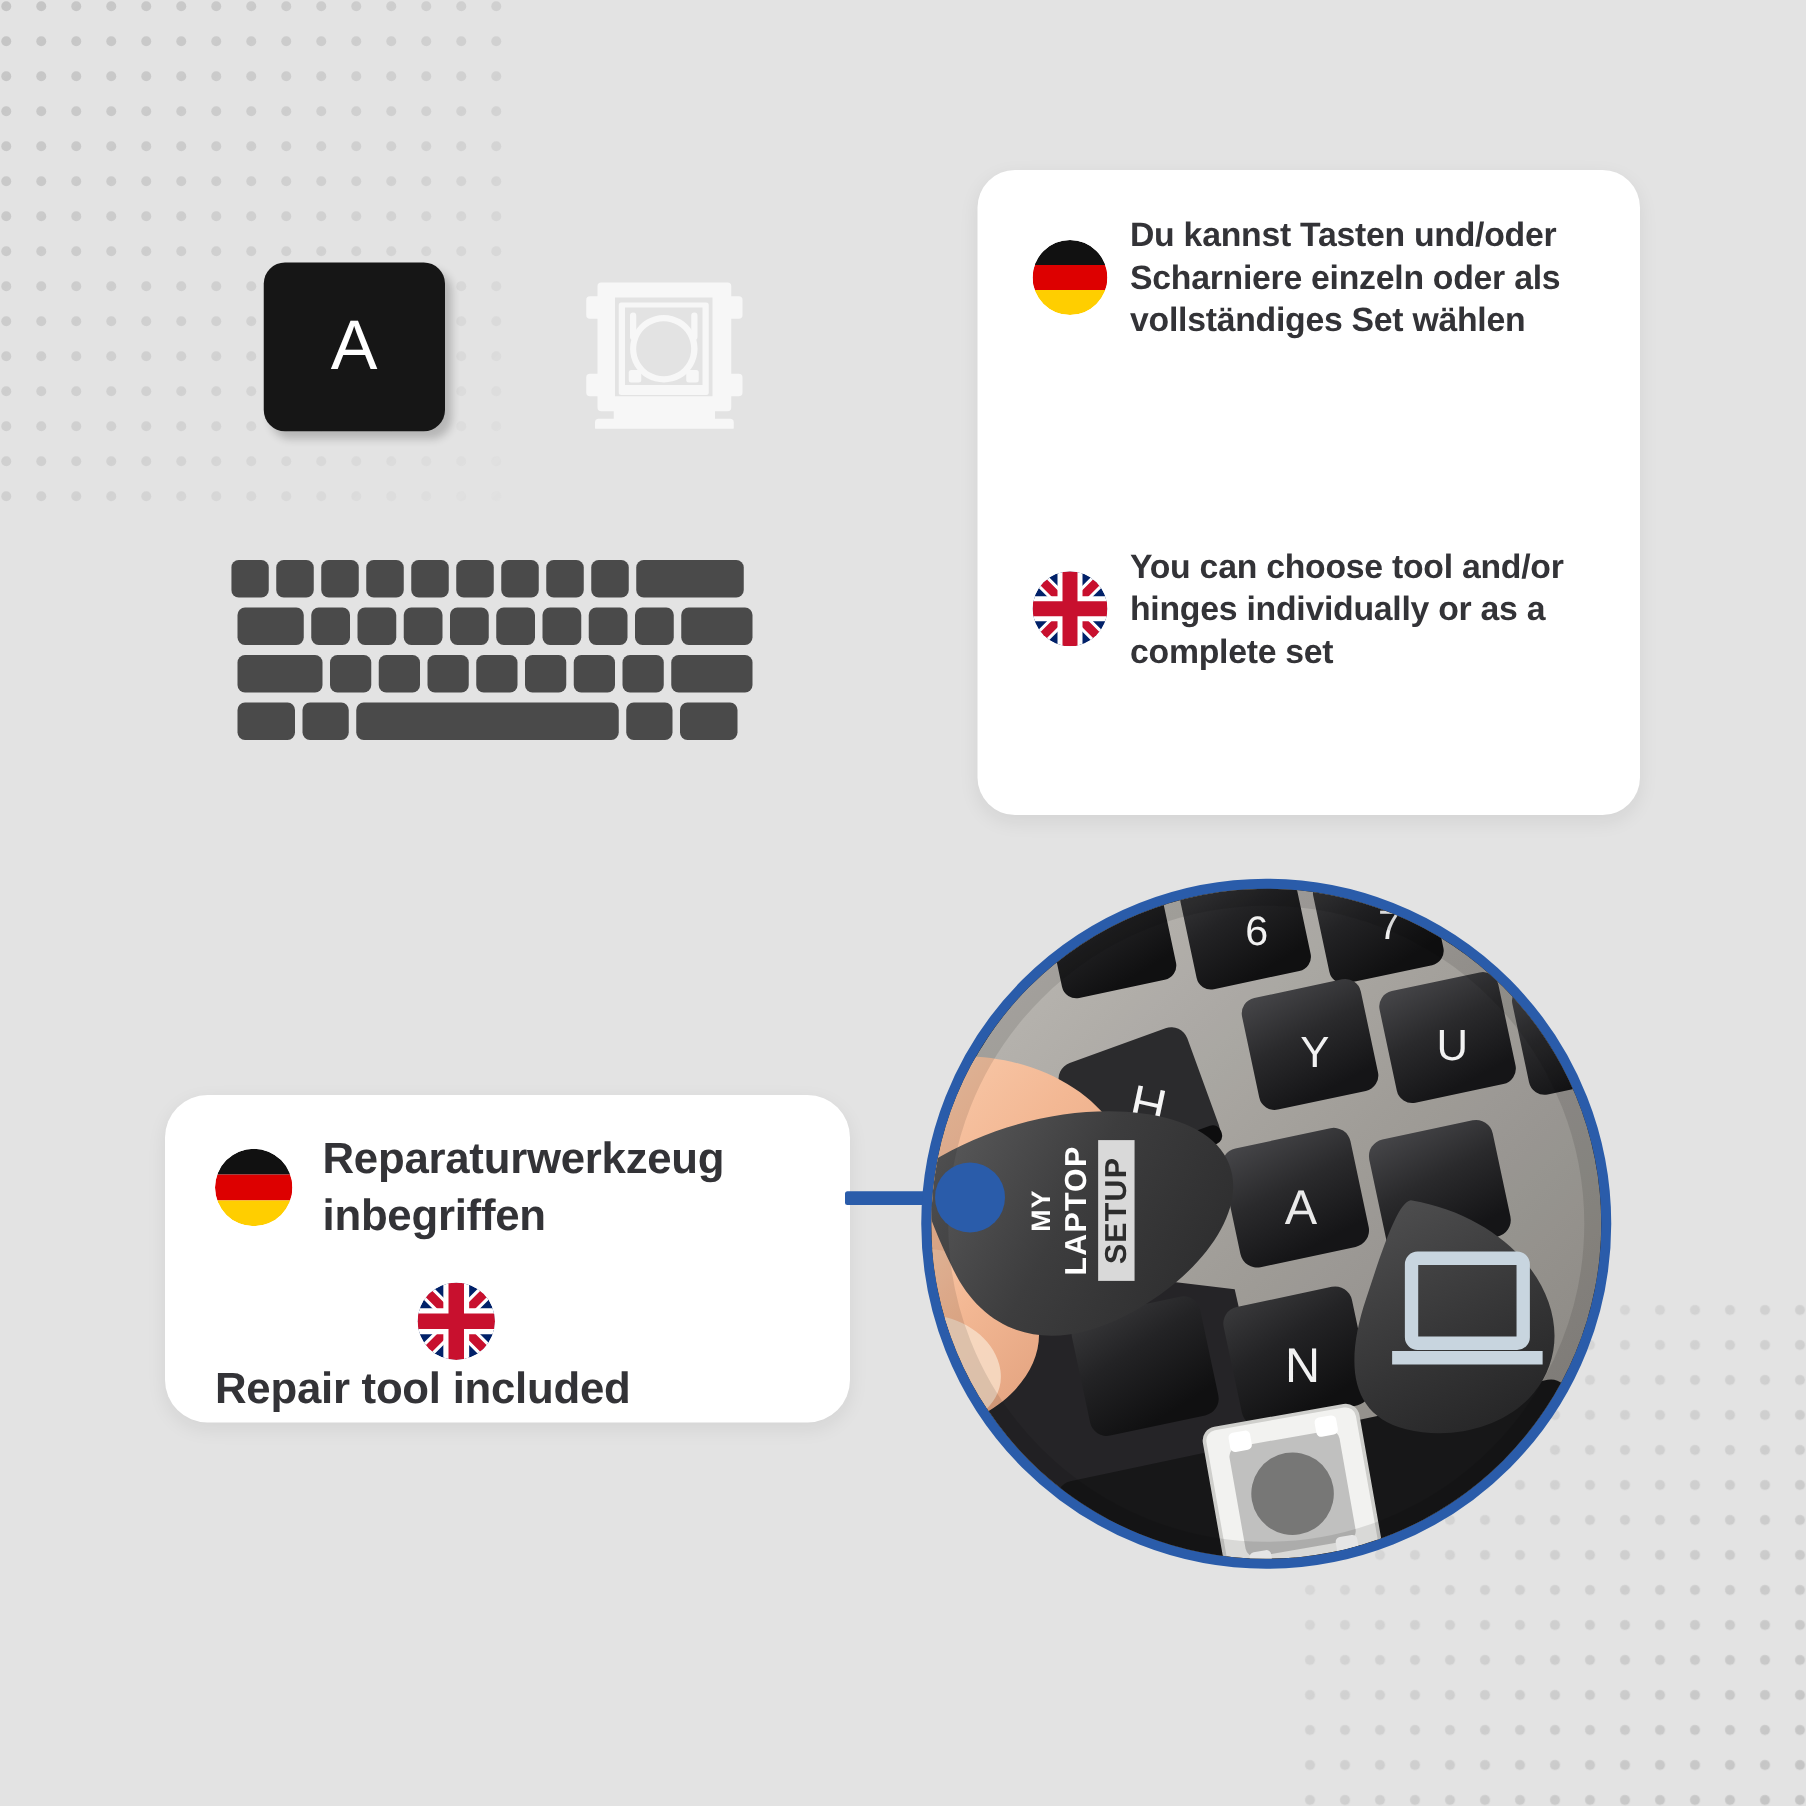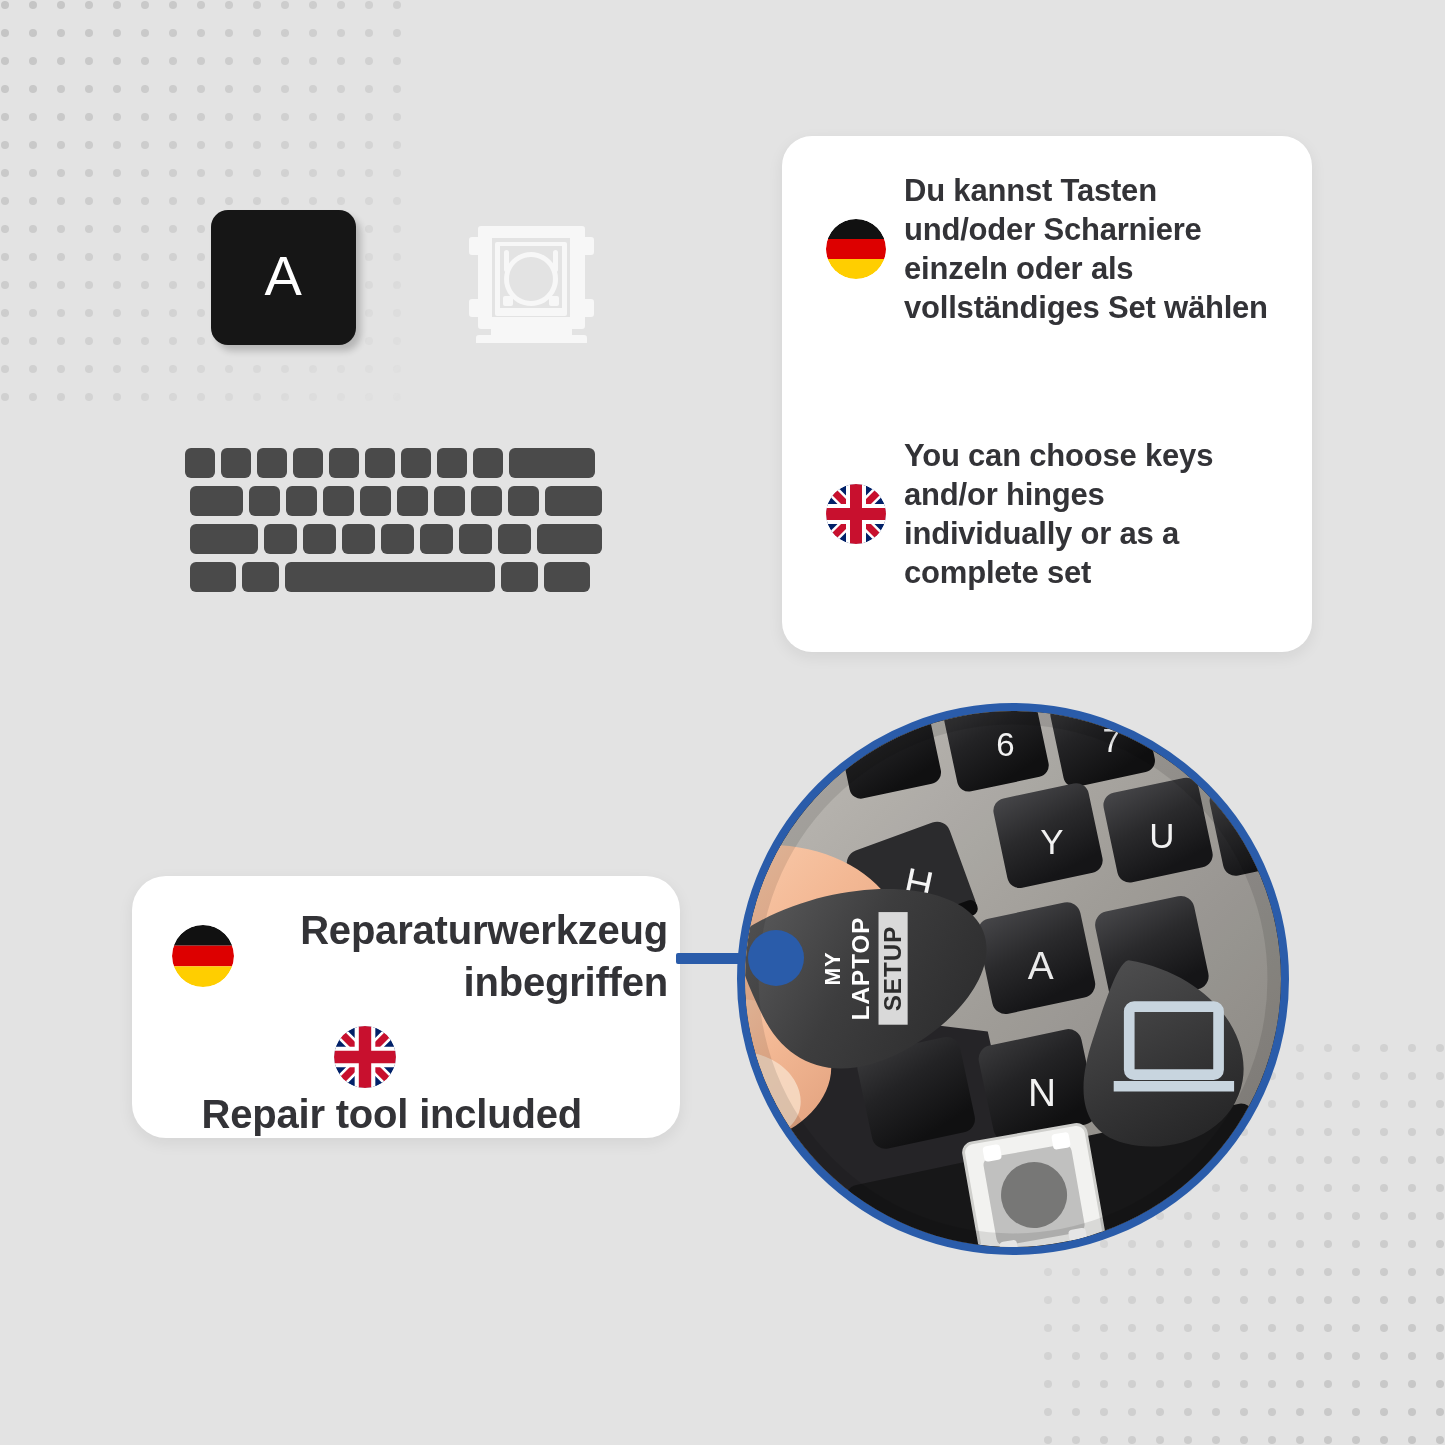--- a/index.html
+++ b/index.html
@@ -52,28 +52,28 @@
   .ctext{
     color:#333337;font-weight:700;
     font-family:"Liberation Sans", sans-serif;
   }
 
   
   .top-block{position:absolute;display:flex;align-items:center;}
   .top-block-1{left:44px;top:35px;width:450px;}
   .top-block-2{left:44px;top:300px;width:450px;}
   .top-block .flag{width:60px;height:60px;margin-right:18px;}
-  .top-block .ctext{font-size:31px;line-height:1.26;letter-spacing:-0.2px;}
+  .top-block .ctext{font-size:27px;line-height:1.26;letter-spacing:-0.2px;}
 
   
   .bot-block{position:absolute;display:flex;align-items:center;}
   .bot-block-1{left:40px;top:28px;}
   .bot-block-2{left:40px;top:150px;flex-direction:column;}
   .bot-block .flag{width:62px;height:62px;margin-right:24px;}
-  .bot-block .ctext{font-size:40px;line-height:1.3;letter-spacing:-0.2px;text-align:right;}
+  .bot-block .ctext{font-size:35px;line-height:1.3;letter-spacing:-0.2px;}
 
   
   .connector-line{
     position:absolute;left:676px;top:953px;width:96px;height:11px;
     background:#2a5caa;border-radius:2px;
   }
   .connector-dot{
     position:absolute;left:748px;top:930px;width:56px;height:56px;
     border-radius:50%;background:#2a5caa;
   }
@@ -217,21 +217,21 @@
             </clipPath>
           </defs>
         <g clip-path="url(#cGB1)">
           <rect width="60" height="60" fill="#012169"></rect>
           <path d="M0,0 L60,60 M60,0 L0,60" stroke="#ffffff" stroke-width="12"></path>
           <path d="M0,0 L60,60 M60,0 L0,60" stroke="#c8102e" stroke-width="7"></path>
           <path d="M30,0 V60 M0,30 H60" stroke="#ffffff" stroke-width="20"></path>
           <path d="M30,0 V60 M0,30 H60" stroke="#c8102e" stroke-width="12"></path>
         </g>
       </svg>
-      <div class="ctext">You can choose keys and/or hinges individually or as a complete set</div>
+      <div class="ctext">You can choose tool and/or hinges individually or as a complete set</div>
     </div>
 
   </div>
 
   <div class="card card-bottom">
 
     <div class="bot-block bot-block-1 row">
       <svg class="flag" viewBox="0 0 60 60" xmlns="http://www.w3.org/2000/svg">
         <defs>
             <clipPath id="cDE2">

